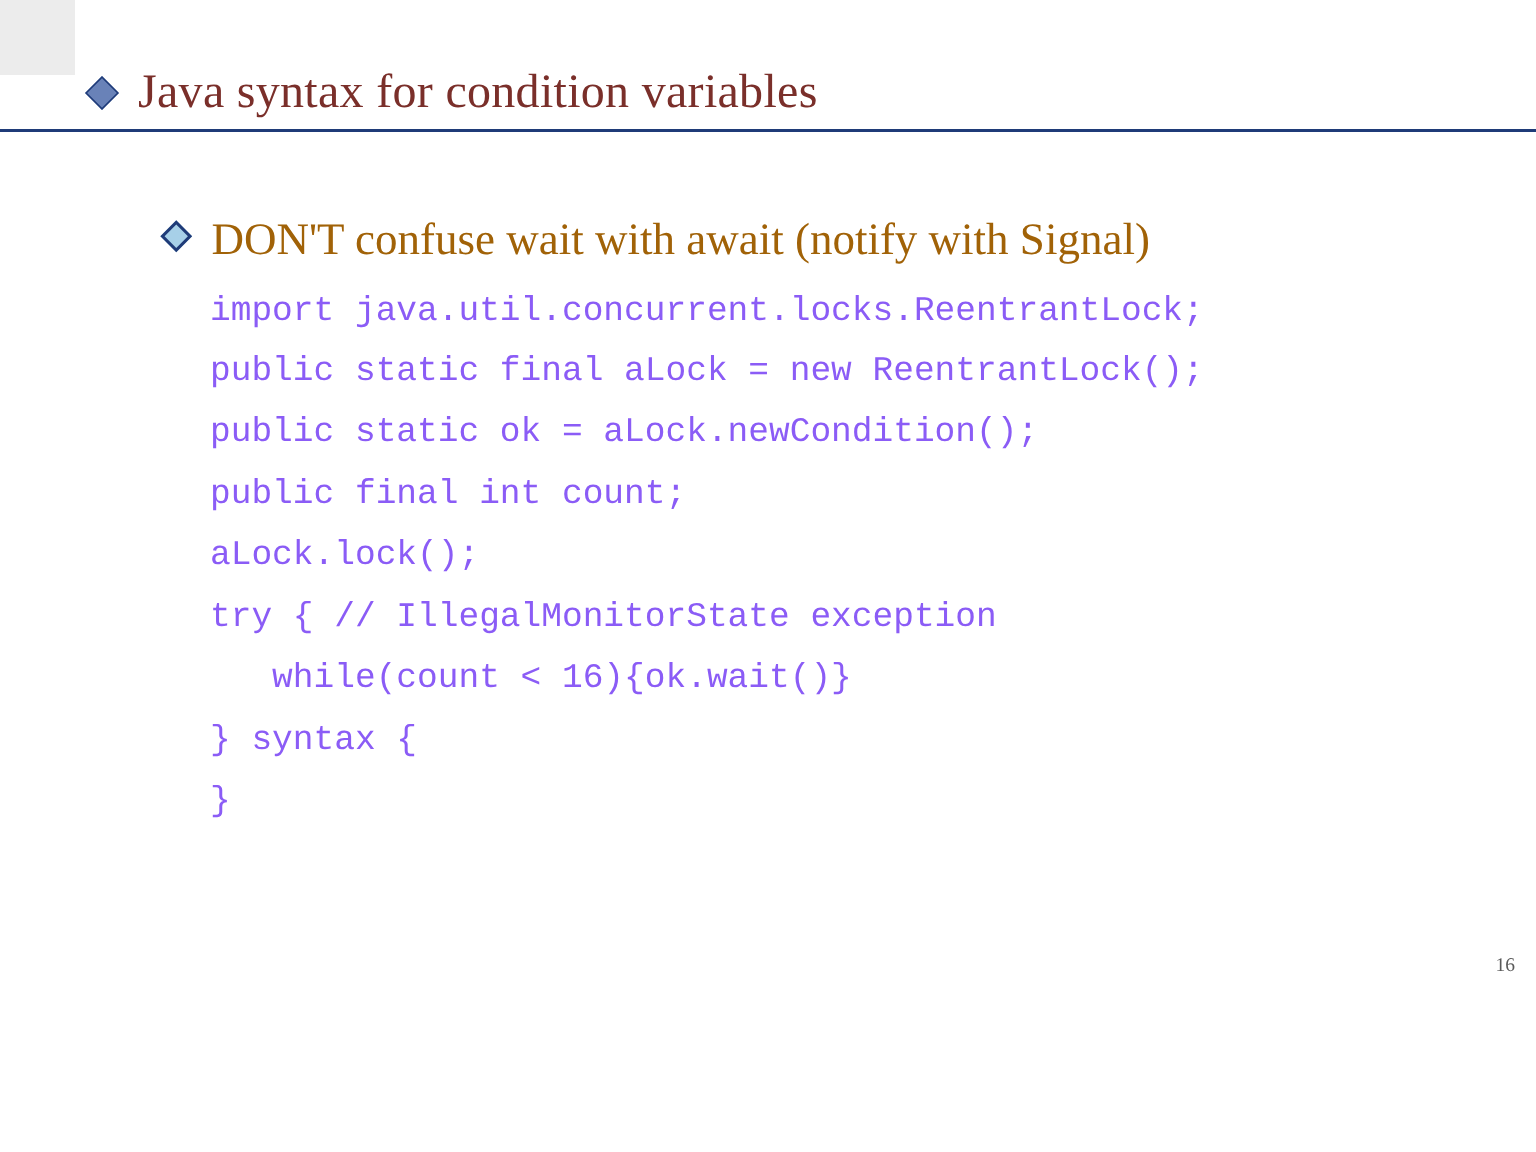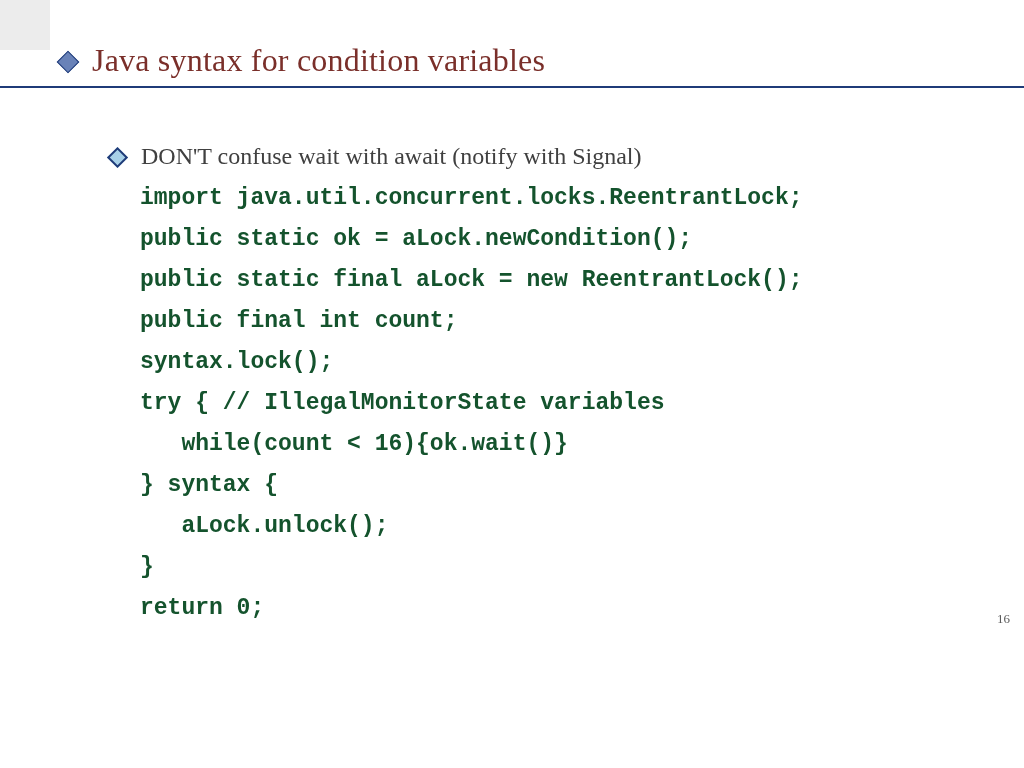--- a/index.html
+++ b/index.html
@@ -72,40 +72,40 @@
   .sub-bullet {
     width: 11px;
     height: 11px;
     transform: rotate(45deg);
     border: 2px solid #1f3b78;
     background: #a7d0e8;
     flex: 0 0 auto;
     margin-top: 10px;
   }
   .bullet-text {
-    font-size: 24px;
-    color: #404040;
+    font-size: 30px;
+    color: #a16207;
     line-height: 1.35;
   }
   .code-block {
     margin-left: 30px;
     margin-top: 6px;
   }
   .code-line {
     font-family: "Courier New", Courier, monospace;
-    font-weight: bold;
+    font-weight: normal;
     font-size: 23px;
-    color: #14532d;
+    color: #8b5cf6;
     line-height: 1.78;
     white-space: pre;
   }
   .page-num {
     position: absolute;
     right: 14px;
-    bottom: 28px;
+    bottom: 4px;
     font-size: 13px;
     color: #5a5a5a;
     font-family: "Times New Roman", Times, serif;
   }
 </style>
 </head>
 <body>
 
 <div class="slide">
 
@@ -120,29 +120,27 @@
 
   <div class="content">
 
     <div class="bullet-row">
       <div class="sub-bullet"></div>
       <div class="bullet-text">DON'T confuse wait with await (notify with Signal)</div>
     </div>
 
     <div class="code-block">
       <div class="code-line">import java.util.concurrent.locks.ReentrantLock;</div>
+      <div class="code-line">public static final aLock = new ReentrantLock();</div>
       <div class="code-line">public static ok = aLock.newCondition();</div>
-      <div class="code-line">public static final aLock = new ReentrantLock();</div>
       <div class="code-line">public final int count;</div>
-      <div class="code-line">syntax.lock();</div>
-      <div class="code-line">try { // IllegalMonitorState variables</div>
+      <div class="code-line">aLock.lock();</div>
+      <div class="code-line">try { // IllegalMonitorState exception</div>
       <div class="code-line">   while(count &lt; 16){ok.wait()}</div>
       <div class="code-line">} syntax {</div>
-      <div class="code-line">   aLock.unlock();</div>
       <div class="code-line">}</div>
-      <div class="code-line">return 0;</div>
     </div>
 
   </div>
 
   <div class="page-num">16</div>
 
 </div>
 
 </body></html>

